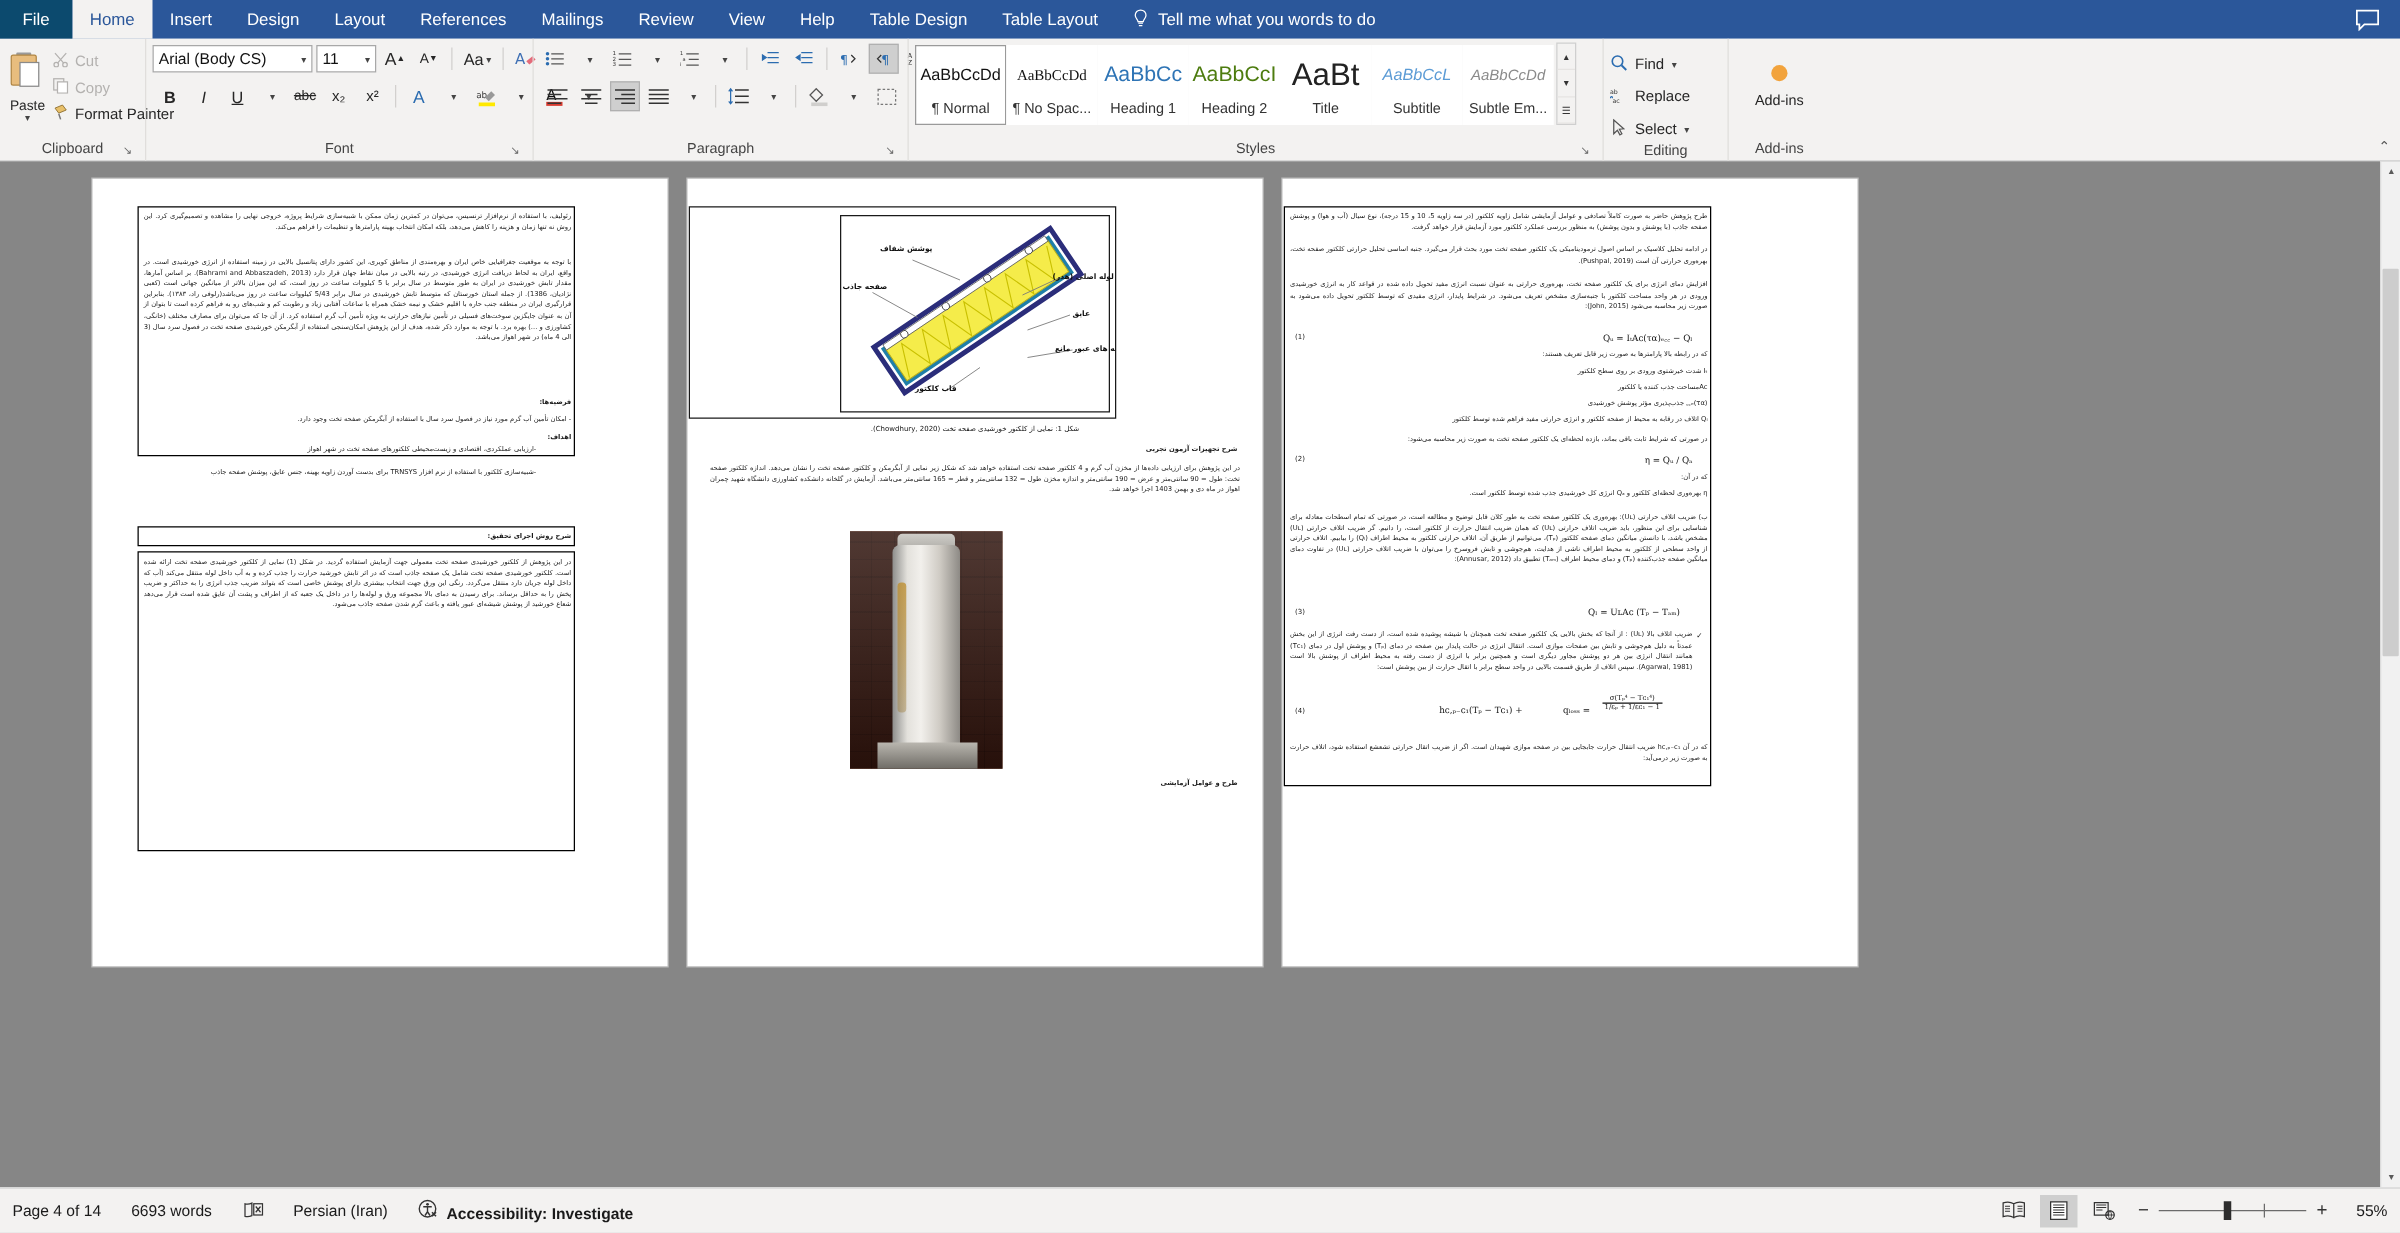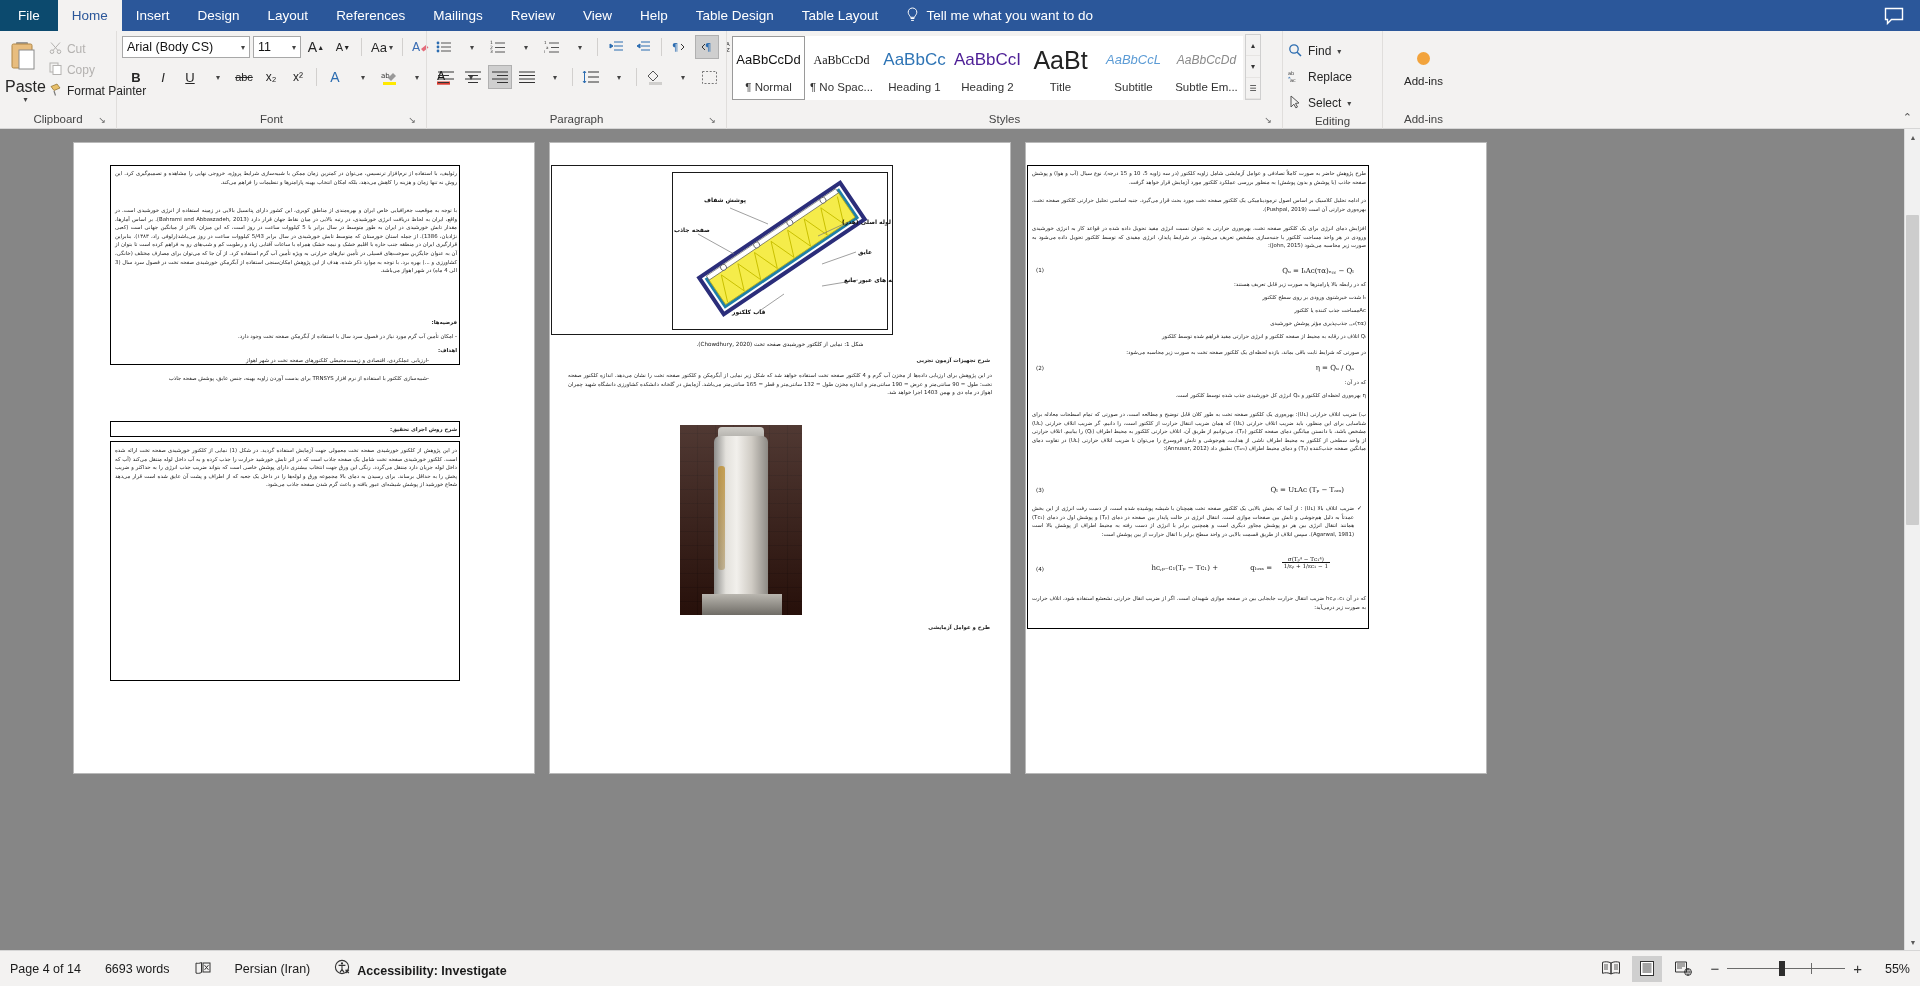--- a/index.html
+++ b/index.html
@@ -73,21 +73,21 @@
     width: 10px; height: 10px;
     font-size: 9px; color: #666;
   }
 
   
   .clip-group { width: 116px; }
   .paste-btn {
     width: 50px; display: flex; flex-direction: column; align-items: center;
     padding-top: 4px; cursor: default;
   }
-  .paste-btn .lbl { font-size: 16px; color: #262626; margin-top: 2px;}
+  .paste-btn .lbl { font-size: 11px; color: #262626; margin-top: 2px;}
   .paste-btn .chev { font-size: 8px; color:#444; line-height: 7px; }
   .clip-right { display:flex; flex-direction: column; gap: 3px; padding-top: 6px; }
   .mini-cmd {
     display: flex; align-items: center; gap: 5px;
     font-size: 12px; color: #b4b2b0; padding: 1px 3px; white-space: nowrap;
   }
   .mini-cmd.enabled { color: #262626; }
 
   
   .font-group { width: 310px; }
@@ -300,21 +300,21 @@
   <div class="tab">Table Design</div>
   <div class="tab">Table Layout</div>
 
   <div class="tellme">
     <span class="bulb">
       <svg width="13" height="17" viewBox="0 0 13 17">
         <path d="M6.5 1C4 1 2.2 2.9 2.2 5.2c0 1.7 1 2.8 1.7 3.8.3.5.5.9.5 1.3h4.2c0-.4.2-.8.5-1.3.7-1 1.7-2.1 1.7-3.8C10.8 2.9 9 1 6.5 1z" fill="none" stroke="#ffffff" stroke-width="1"></path>
         <path d="M4.6 11.5h3.8M5.1 13.4h2.8" stroke="#ffffff" stroke-width="1" fill="none"></path>
       </svg>
     </span>
-    <span>Tell me what you want to do</span>
+    <span>Tell me what you words to do</span>
   </div>
 
   <div class="titlebar-right">
     <span class="comment-ico">
       <svg width="20" height="18" viewBox="0 0 20 18">
         <path d="M1.5 1.5h17v11h-11l-4 4v-4h-2z" fill="none" stroke="#ffffff" stroke-width="1.4"></path>
       </svg>
     </span>
   </div>
 </div>
@@ -599,21 +599,21 @@
         </div>
         <div class="style-card">
           <span class="prev" style="font-size:12px;font-family:'Liberation Serif',serif;">AaBbCcDd</span>
           <span class="nm">¶ No Spac...</span>
         </div>
         <div class="style-card">
           <span class="prev" style="font-size:17px;color:#2e74b5;">AaBbCc</span>
           <span class="nm">Heading 1</span>
         </div>
         <div class="style-card">
-          <span class="prev" style="font-size:17px;color:#4c1d95;">AaBbCcI</span>
+          <span class="prev" style="font-size:17px;color:#4d7c0f;">AaBbCcI</span>
           <span class="nm">Heading 2</span>
         </div>
         <div class="style-card">
           <span class="prev" style="font-size:25px;color:#222;">AaBt</span>
           <span class="nm">Title</span>
         </div>
         <div class="style-card">
           <span class="prev" style="font-size:13px;color:#5b9bd5;font-style:italic;">AaBbCcL</span>
           <span class="nm">Subtitle</span>
         </div>

